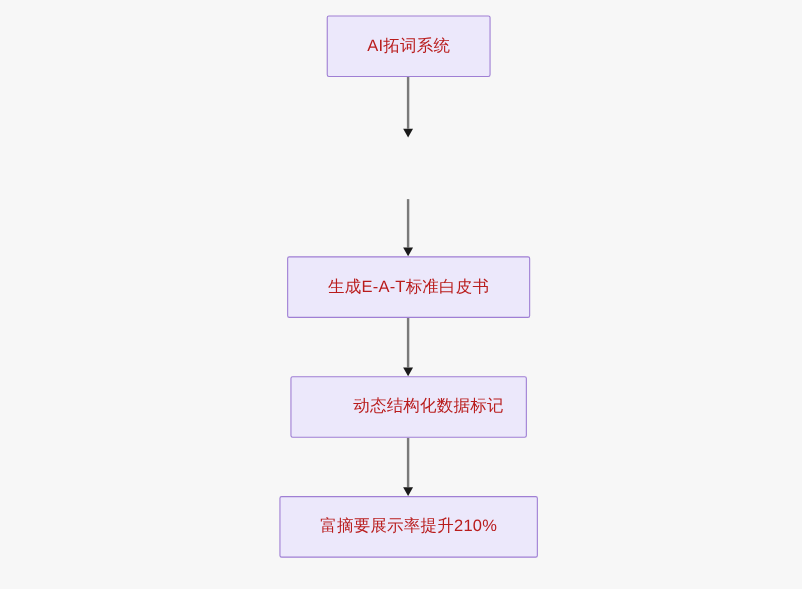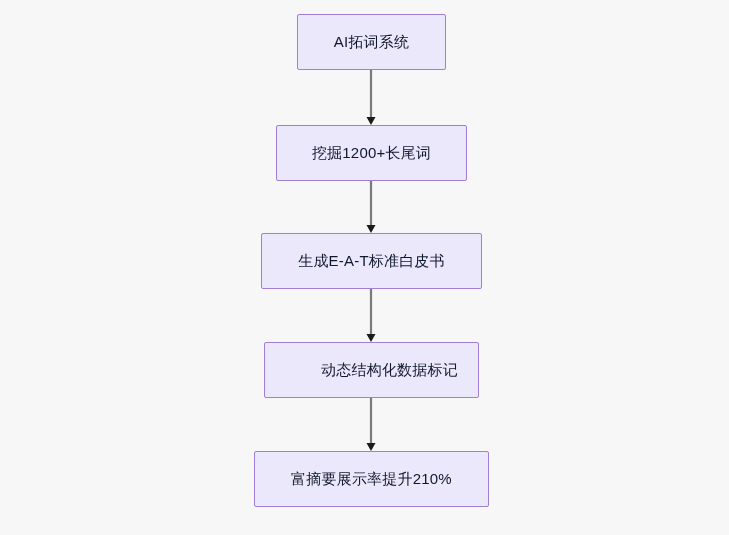--- a/index.html
+++ b/index.html
@@ -32,21 +32,21 @@
     box-sizing: border-box;
     display: flex;
     align-items: center;
     justify-content: center;
     background: #ece8fb;
     border: 1.6px solid #9f7fd4;
     border-radius: 2px;
     z-index: 2;
   }
   .node-label {
-    color: #0f172a;
+    color: #b91c1c;
     font-size: 15px;
     line-height: 1.2;
     letter-spacing: 0.2px;
     white-space: nowrap;
     text-align: center;
   }
   
   #node-1 { left: 297px; top: 14px;  width: 149px; height: 56px; }
   #node-2 { left: 276px; top: 125px; width: 191px; height: 56px; }
   #node-3 { left: 261px; top: 233px; width: 221px; height: 56px; }
@@ -80,23 +80,20 @@
     <g>
       <line x1="371" y1="398" x2="371" y2="443" stroke="#7a7a7a" stroke-width="2.2"></line>
       <path d="M366.5,443 L375.5,443 L371,451 z" fill="#1a1a1a"></path>
     </g>
   </svg>
 
   <div class="node" id="node-1">
     <span class="node-label">AI拓词系统</span>
   </div>
 
-  <div class="node" id="node-2">
-    <span class="node-label">挖掘1200+长尾词</span>
-  </div>
 
   <div class="node" id="node-3">
     <span class="node-label">生成E-A-T标准白皮书</span>
   </div>
 
   <div class="node" id="node-4">
     <span class="node-label">动态结构化数据标记</span>
   </div>
 
   <div class="node" id="node-5">

